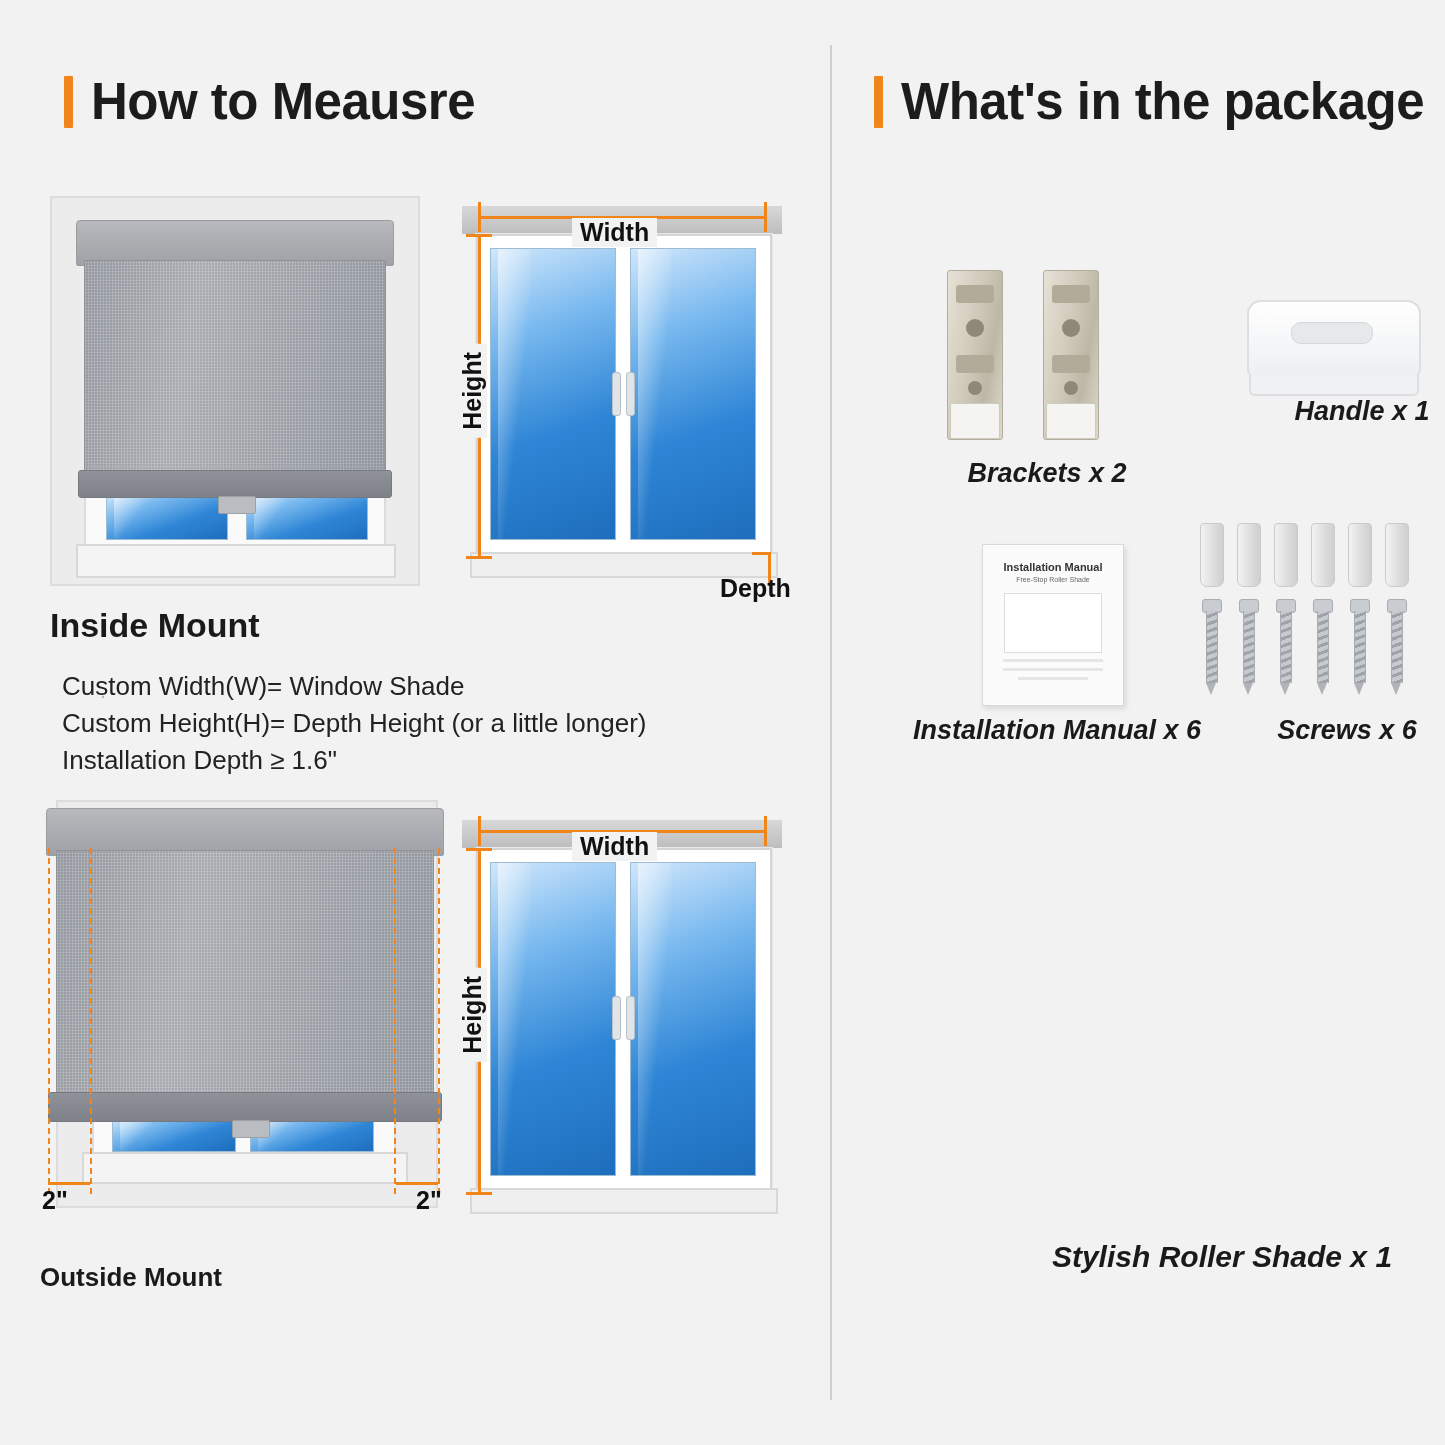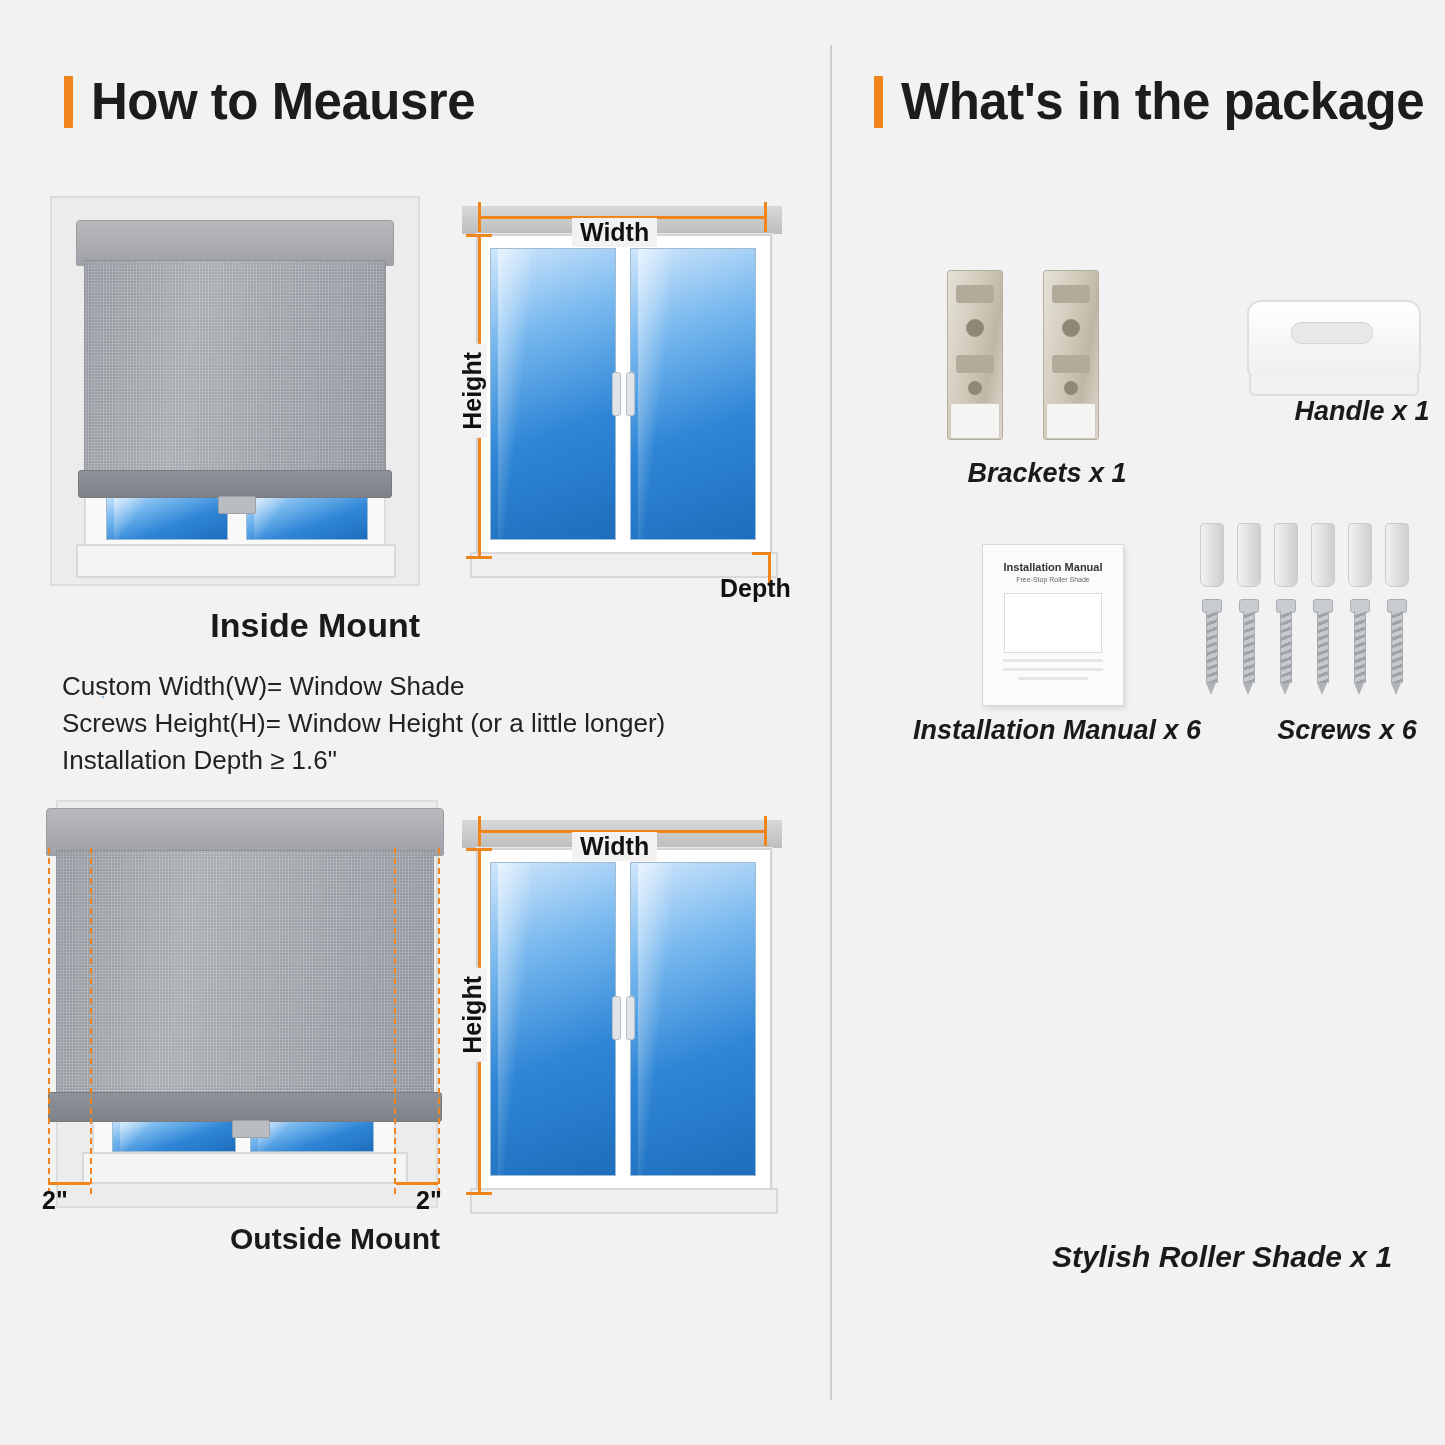--- a/index.html
+++ b/index.html
@@ -18,21 +18,21 @@
 
   
   .heading{display:flex;align-items:center;gap:18px;}
   .heading .bar{width:9px;height:52px;background:#f0861b;border-radius:1px;}
   .heading .txt{font-size:51px;font-weight:bold;letter-spacing:-0.5px;color:#1c1c1c;}
 
   #head-left{position:absolute;left:64px;top:72px;}
   #head-right{position:absolute;left:42px;top:72px;}
 
   
-  .label-caption{font-size:30px;font-weight:bold;text-align:right;font-style:italic;}
+  .label-caption{font-size:30px;font-weight:bold;text-align:left;font-style:italic;}
   .body-line{font-size:26px;color:#222;line-height:1.42;}
 
   
   .winwrap{position:absolute;}
   .window-outer{
     position:absolute;background:#ffffff;border:2px solid #d4d4d4;
     box-shadow:0 0 0 1px #e8e8e8;
   }
   .win-frame{position:absolute;background:#fdfdfd;border:2px solid #dcdcdc;}
   .pane{
@@ -177,21 +177,21 @@
 
       <div class="meas-cap" style="left:300px;top:356px;width:18px;height:3px;"></div>
       <div class="meas-line" style="left:316px;top:356px;width:3px;height:34px;"></div>
       <div class="meas-text" style="left:268px;top:378px;">Depth</div>
     </div>
 
     <div class="label-caption" style="position:absolute;left:50px;top:606px;width:370px;font-size:34px;font-style:normal;">Inside Mount</div>
 
     <div style="position:absolute;left:62px;top:668px;width:720px;">
       <div class="body-line">Custom Width(W)= Window Shade</div>
-      <div class="body-line">Screws Height(H)= Window Height (or a little longer)</div>
+      <div class="body-line">Custom Height(H)= Depth Height (or a little longer)</div>
       <div class="body-line">Installation Depth ≥ 1.6"</div>
     </div>
 
     <div class="shade-scene" style="left:34px;top:800px;width:410px;height:410px;">
       <div class="shade-wallwin" style="left:22px;top:0;width:378px;height:404px;background:#ececec;"></div>
 
       <div class="win-frame" style="left:58px;top:40px;width:300px;height:330px;background:#fafafa;"></div>
       <div class="sill" style="left:48px;top:352px;width:322px;height:28px;"></div>
       <div class="pane sheen" style="left:78px;top:318px;width:122px;height:32px;"></div>
       <div class="pane sheen" style="left:216px;top:318px;width:122px;height:32px;"></div>
@@ -224,21 +224,21 @@
       <div class="meas-cap" style="left:312px;top:6px;width:3px;height:30px;"></div>
       <div class="meas-line" style="left:26px;top:20px;width:289px;height:3px;"></div>
       <div class="meas-text" style="left:120px;top:22px;background:#f2f2f2;padding:0 8px;">Width</div>
 
       <div class="meas-cap" style="left:14px;top:38px;width:26px;height:3px;"></div>
       <div class="meas-cap" style="left:14px;top:382px;width:26px;height:3px;"></div>
       <div class="meas-line" style="left:26px;top:38px;width:3px;height:346px;"></div>
       <div class="meas-text vert" style="left:6px;top:158px;background:#f2f2f2;padding:8px 0;">Height</div>
     </div>
 
-    <div class="label-caption" style="position:absolute;left:40px;top:1222px;width:400px;font-size:30px;font-style:normal;">Outside Mount</div>
+    <div class="label-caption" style="position:absolute;left:40px;top:1262px;width:400px;font-size:26px;font-style:normal;">Outside Mount</div>
 
 
   </div>
 
   <div class="divider"></div>
 
   <div class="col-right">
 
     <div class="heading" id="head-right">
       <div class="bar"></div>
@@ -254,21 +254,21 @@
         <div class="baseA"></div>
       </div>
       <div class="bracket" style="left:126px;top:20px;">
         <div class="slotA" style="top:14px;"></div>
         <div class="holeA" style="top:48px;"></div>
         <div class="slotA" style="top:84px;"></div>
         <div class="holeA" style="top:110px;width:14px;height:14px;left:20px;"></div>
         <div class="baseA"></div>
       </div>
     </div>
-    <div class="pkg-caption" style="position:absolute;left:40px;top:458px;width:350px;">Brackets x 1</div>
+    <div class="pkg-caption" style="position:absolute;left:40px;top:458px;width:350px;">Brackets x 2</div>
 
     <div style="position:absolute;left:375px;top:290px;width:280px;height:120px;">
       <div class="handle-part" style="left:40px;top:10px;">
         <div class="hole"></div>
         <div class="stem"></div>
       </div>
     </div>
     <div class="pkg-caption" style="position:absolute;left:380px;top:396px;width:300px;">Handle x 1</div>
 
     <div style="position:absolute;left:100px;top:544px;width:300px;height:180px;">

